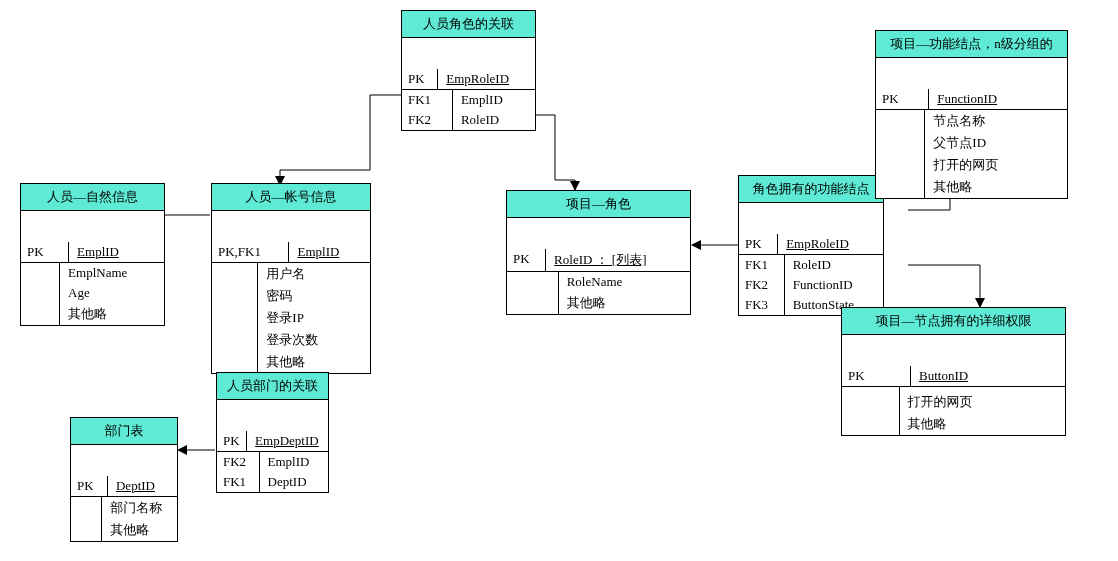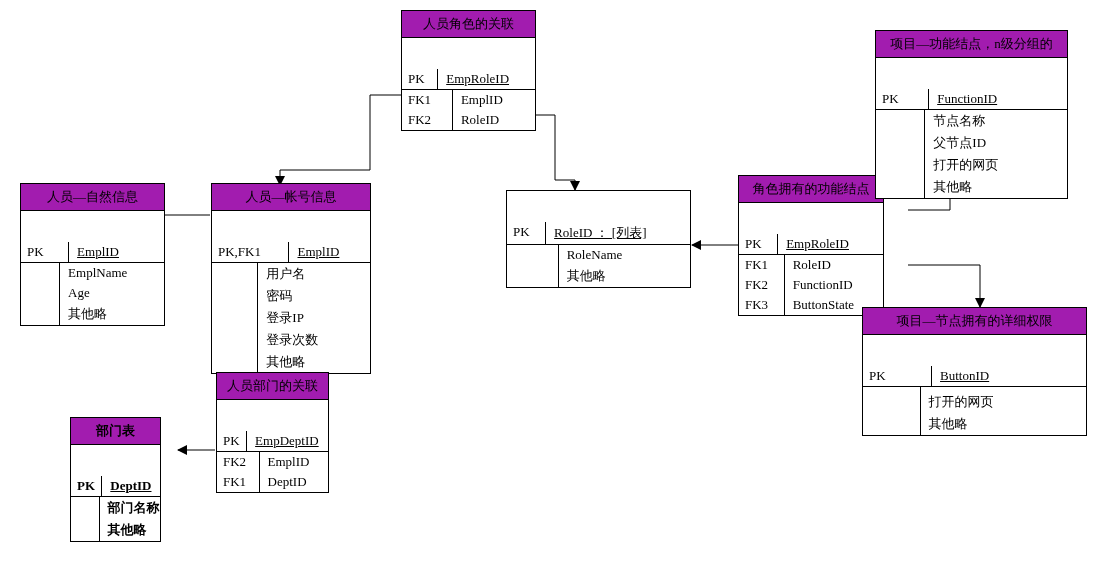--- a/index.html
+++ b/index.html
@@ -1,18 +1,18 @@
 <!DOCTYPE html>
 <html><head>
   <meta charset="utf-8">
   <style>
     * { box-sizing: border-box; margin: 0; padding: 0; }
     body { width: 1118px; height: 561px; position: relative; background: #fff; font-family: "SimSun", "宋体", serif; font-size: 13px; color: #000; overflow: hidden; }
     .entity { position: absolute; border: 1px solid #000; background: #fff; }
-    .entity-title { background: #a21caf; border-bottom: 1px solid #000; padding: 4px 0; text-align: center; white-space: nowrap; }
+    .entity-title { background: #5eead4; border-bottom: 1px solid #000; padding: 4px 0; text-align: center; white-space: nowrap; }
     .entity-section { display: table; width: 100%; border-collapse: collapse; }
     .entity-section.pk { border-bottom: 1px solid #000; margin-top: 31px; }
     .erow { display: table-row; }
     .ecol1 { display: table-cell; border-right: 1px solid #000; padding: 2px 6px; vertical-align: top; white-space: nowrap; min-width: 28px; }
     .ecol2 { display: table-cell; padding: 2px 8px; vertical-align: top; white-space: nowrap; }
     .underline { text-decoration: underline; }
     svg.connectors { position: absolute; left: 0; top: 0; width: 1118px; height: 561px; pointer-events: none; }
   </style>
 </head>
 <body>
@@ -111,20 +111,21 @@
         <div class="ecol2">登录次数</div>
       </div>
     <div class="erow">
         <div class="ecol1"></div>
         <div class="ecol2">其他略</div>
       </div>
   </div>
 </div>
 
 <div class="entity" style="left:506px; top:190px; width:185px;">
+  <div class="entity-title">项目—角色</div>
   <div class="entity-section pk">
     <div class="erow">
       <div class="ecol1">PK</div>
       <div class="ecol2 underline">RoleID ： [列表]</div>
     </div>
   </div>
   <div class="entity-section">
     <div class="erow">
         <div class="ecol1"></div>
         <div class="ecol2">RoleName</div>
@@ -181,21 +182,21 @@
         <div class="ecol1"></div>
         <div class="ecol2">打开的网页</div>
       </div>
     <div class="erow">
         <div class="ecol1"></div>
         <div class="ecol2">其他略</div>
       </div>
   </div>
 </div>
 
-<div class="entity" style="left:862px; top:307px; width:225px;">
+<div class="entity" style="left:841px; top:307px; width:225px;">
   <div class="entity-title">项目—节点拥有的详细权限</div>
   <div class="entity-section pk">
     <div class="erow">
       <div class="ecol1">PK</div>
       <div class="ecol2 underline">ButtonID</div>
     </div>
   </div>
   <div class="entity-section">
     <div class="erow">
         <div class="ecol1"></div>
@@ -224,21 +225,21 @@
         <div class="ecol1">FK2</div>
         <div class="ecol2">EmplID</div>
       </div>
     <div class="erow">
         <div class="ecol1">FK1</div>
         <div class="ecol2">DeptID</div>
       </div>
   </div>
 </div>
 
-<div class="entity" style="left:70px; top:417px; width:91px;font-weight:bold;">
+<div class="entity" style="left:70px; top:417px; width:108px;">
   <div class="entity-title">部门表</div>
   <div class="entity-section pk">
     <div class="erow">
       <div class="ecol1">PK</div>
       <div class="ecol2 underline">DeptID</div>
     </div>
   </div>
   <div class="entity-section">
     <div class="erow">
         <div class="ecol1"></div>

